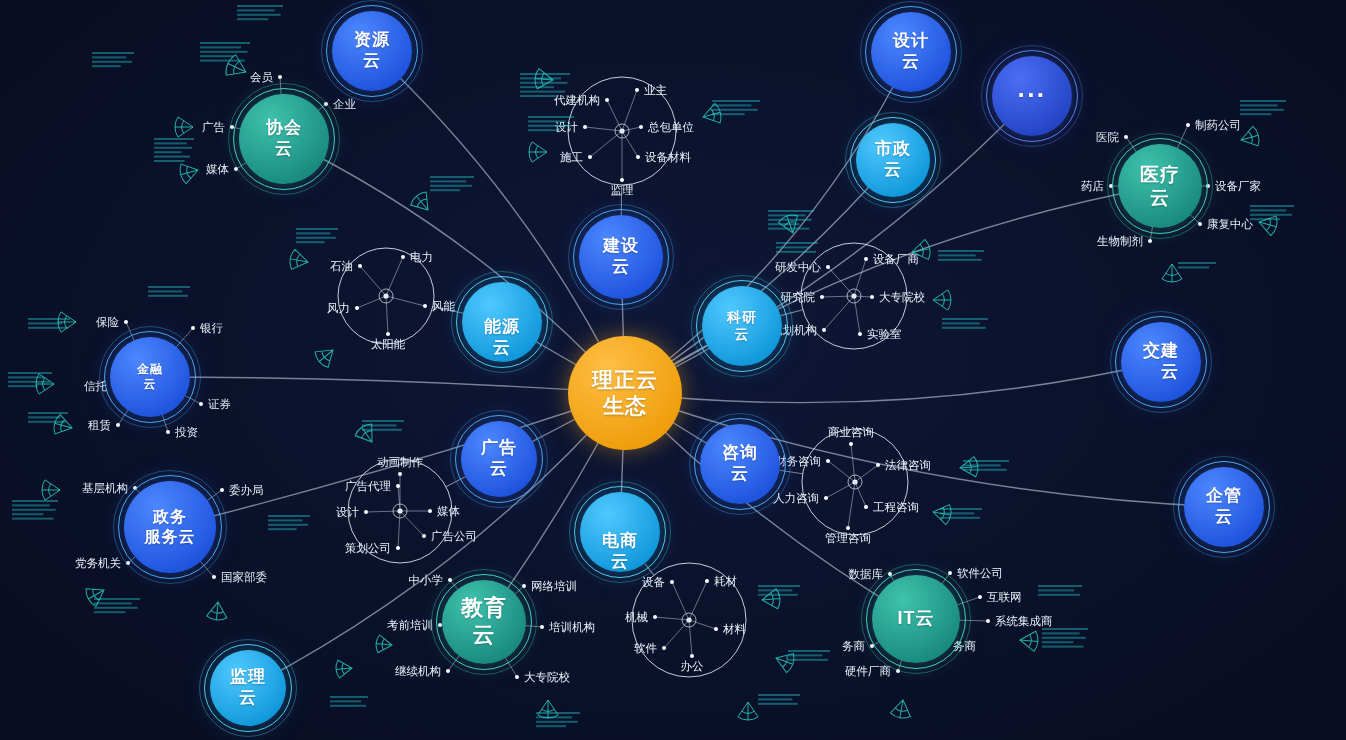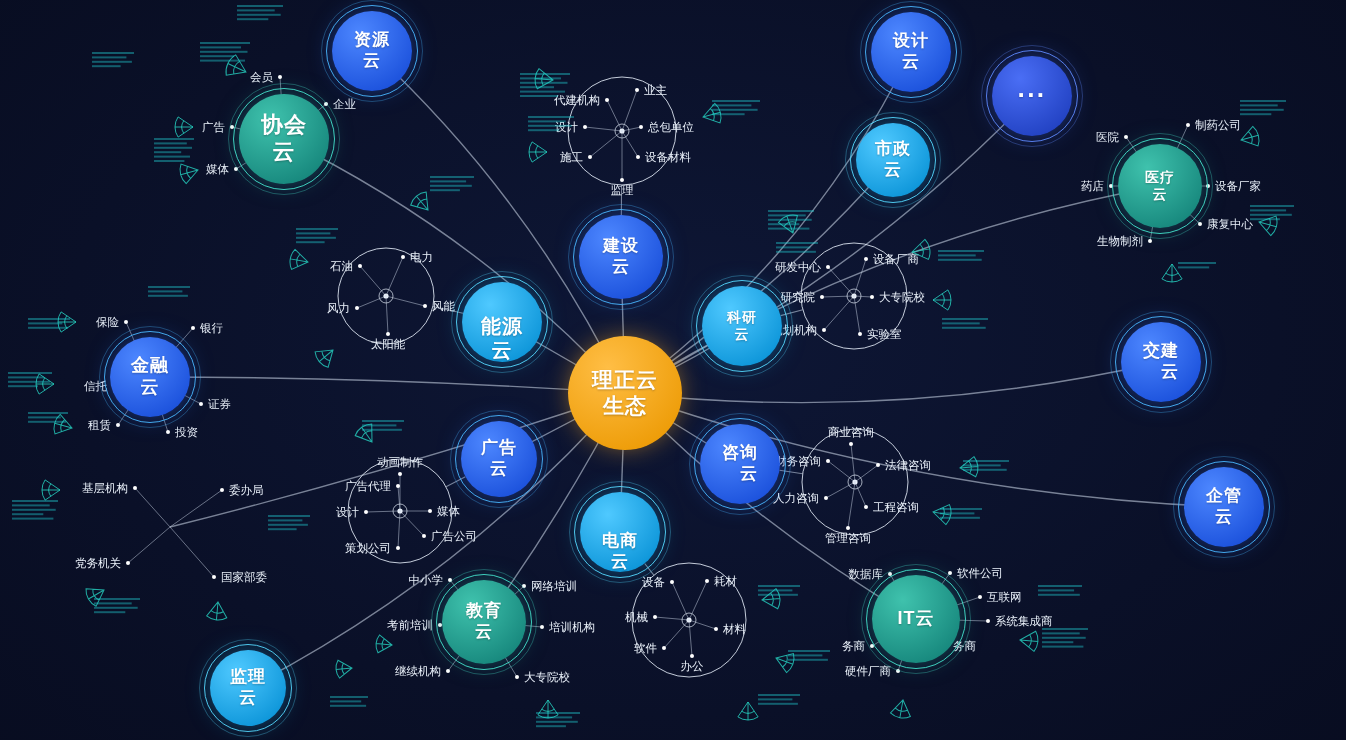--- a/index.html
+++ b/index.html
@@ -514,21 +514,21 @@
       </g>
     </svg>
   <div id="nodes-layer">
       <div class="cloud blue" style="left: 372px; top: 51px; height: 80px; width: 80px;">
         <div class="lbl" style="font-size: 17px;">
           <div>资源</div>
           <div>云</div>
         </div>
       </div>
       <div class="cloud teal" style="left: 284px; top: 139px; height: 90px; width: 90px;">
-        <div class="lbl" style="font-size: 22px;">
+        <div class="lbl" style="font-size: 17px;">
           <div>协会</div>
           <div>云</div>
         </div>
       </div>
       <div class="cloud blue" style="left: 911px; top: 52px; height: 80px; width: 80px;">
         <div class="lbl" style="font-size: 17px;">
           <div>设计</div>
           <div>云</div>
         </div>
       </div>
@@ -537,81 +537,87 @@
           <div>···</div>
         </div>
       </div>
       <div class="cloud cyan" style="left: 893px; top: 160px; height: 74px; width: 74px;">
         <div class="lbl" style="font-size: 17px;">
           <div>市政</div>
           <div>云</div>
         </div>
       </div>
       <div class="cloud teal" style="left: 1160px; top: 186px; height: 84px; width: 84px;">
-        <div class="lbl" style="font-size: 14px;">
+        <div class="lbl" style="font-size: 19px;">
           <div>医疗</div>
           <div>云</div>
         </div>
       </div>
       <div class="cloud blue" style="left: 621px; top: 257px; height: 84px; width: 84px; text-align: center;">
         <div class="lbl" style="font-size: 17px;">
           <div>建设</div>
           <div>云</div>
         </div>
       </div>
       <div class="cloud cyan" style="left: 502px; top: 322px; height: 80px; width: 80px;">
-        <div class="lbl" style="font-size: 20px; margin-top: 32px;">
+        <div class="lbl" style="font-size: 17px; margin-top: 32px;">
           <div>能源</div>
           <div>云</div>
         </div>
       </div>
       <div class="cloud cyan" style="left: 742px; top: 326px; height: 80px; width: 80px;">
         <div class="lbl" style="font-size: 14px;">
           <div>科研</div>
           <div>云</div>
         </div>
       </div>
       <div class="cloud blue" style="left: 1161px; top: 362px; height: 80px; width: 80px;">
         <div class="lbl" style="font-size: 17px; text-align: right;">
           <div>交建</div>
           <div>云</div>
         </div>
       </div>
       <div class="cloud blue" style="left: 150px; top: 377px; height: 80px; width: 80px;">
-        <div class="lbl" style="font-size: 18px;">
+        <div class="lbl" style="font-size: 12px;">
           <div>金融</div>
           <div>云</div>
         </div>
       </div>
       <div class="cloud blue" style="left: 499px; top: 459px; height: 76px; width: 76px;">
         <div class="lbl" style="font-size: 17px;">
           <div>广告</div>
           <div>云</div>
         </div>
       </div>
-      <div class="cloud blue" style="left: 740px; top: 464px; height: 80px; width: 80px; text-align: right;">
+      <div class="cloud blue" style="left: 740px; top: 464px; height: 80px; width: 80px;">
         <div class="lbl" style="font-size: 17px;">
           <div>咨询</div>
           <div>云</div>
         </div>
       </div>
       <div class="cloud blue" style="left: 1224px; top: 507px; height: 80px; width: 80px;">
         <div class="lbl" style="font-size: 17px;">
           <div>企管</div>
           <div>云</div>
+        </div>
+      </div>
+      <div class="cloud blue" style="left: 170px; top: 527px; height: 92px; width: 92px;">
+        <div class="lbl" style="font-size: 16px;">
+          <div>政务</div>
+          <div>服务云</div>
         </div>
       </div>
       <div class="cloud cyan" style="left: 620px; top: 532px; height: 80px; width: 80px;">
         <div class="lbl" style="font-size: 17px; margin-top: 40px;">
           <div>电商</div>
           <div>云</div>
         </div>
       </div>
       <div class="cloud teal" style="left: 484px; top: 622px; height: 84px; width: 84px;">
-        <div class="lbl" style="font-size: 17px;">
+        <div class="lbl" style="font-size: 22px;">
           <div>教育</div>
           <div>云</div>
         </div>
       </div>
       <div class="cloud cyan" style="left: 248px; top: 688px; height: 76px; width: 76px;">
         <div class="lbl" style="font-size: 17px;">
           <div>监理</div>
           <div>云</div>
         </div>
       </div>

